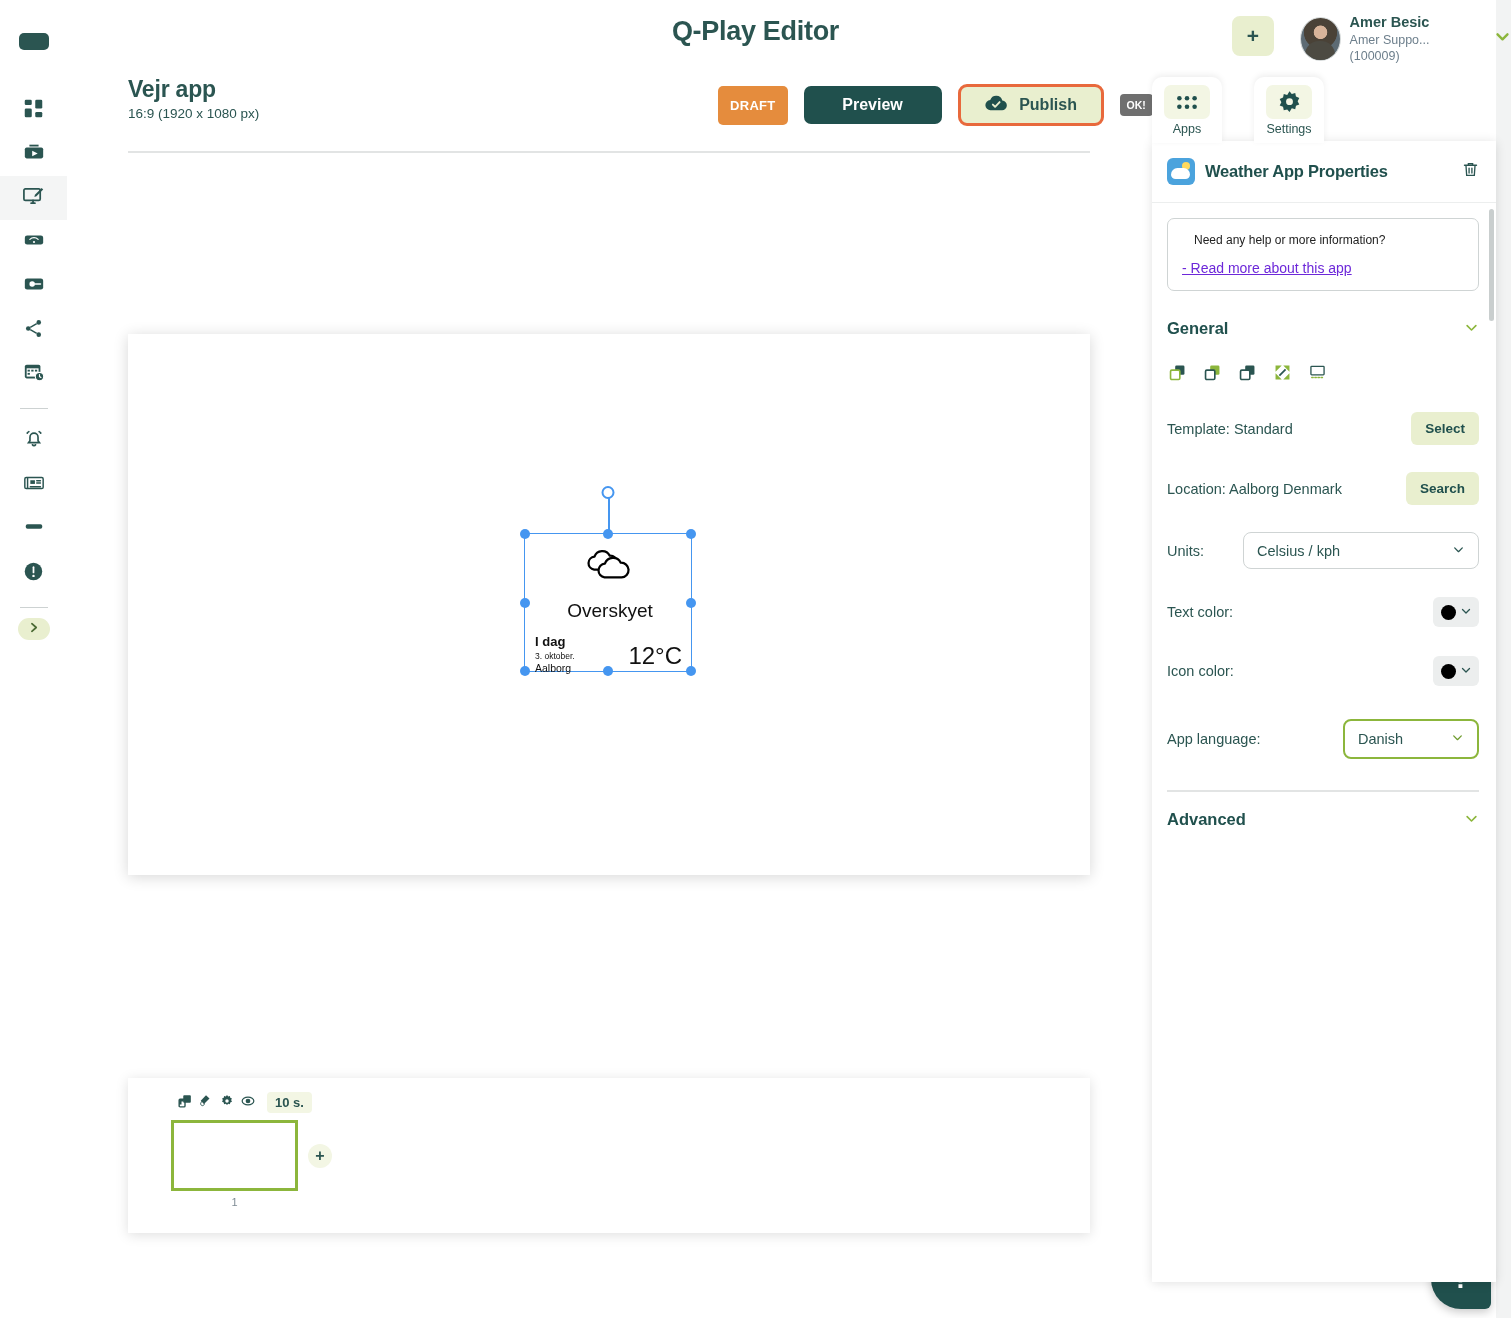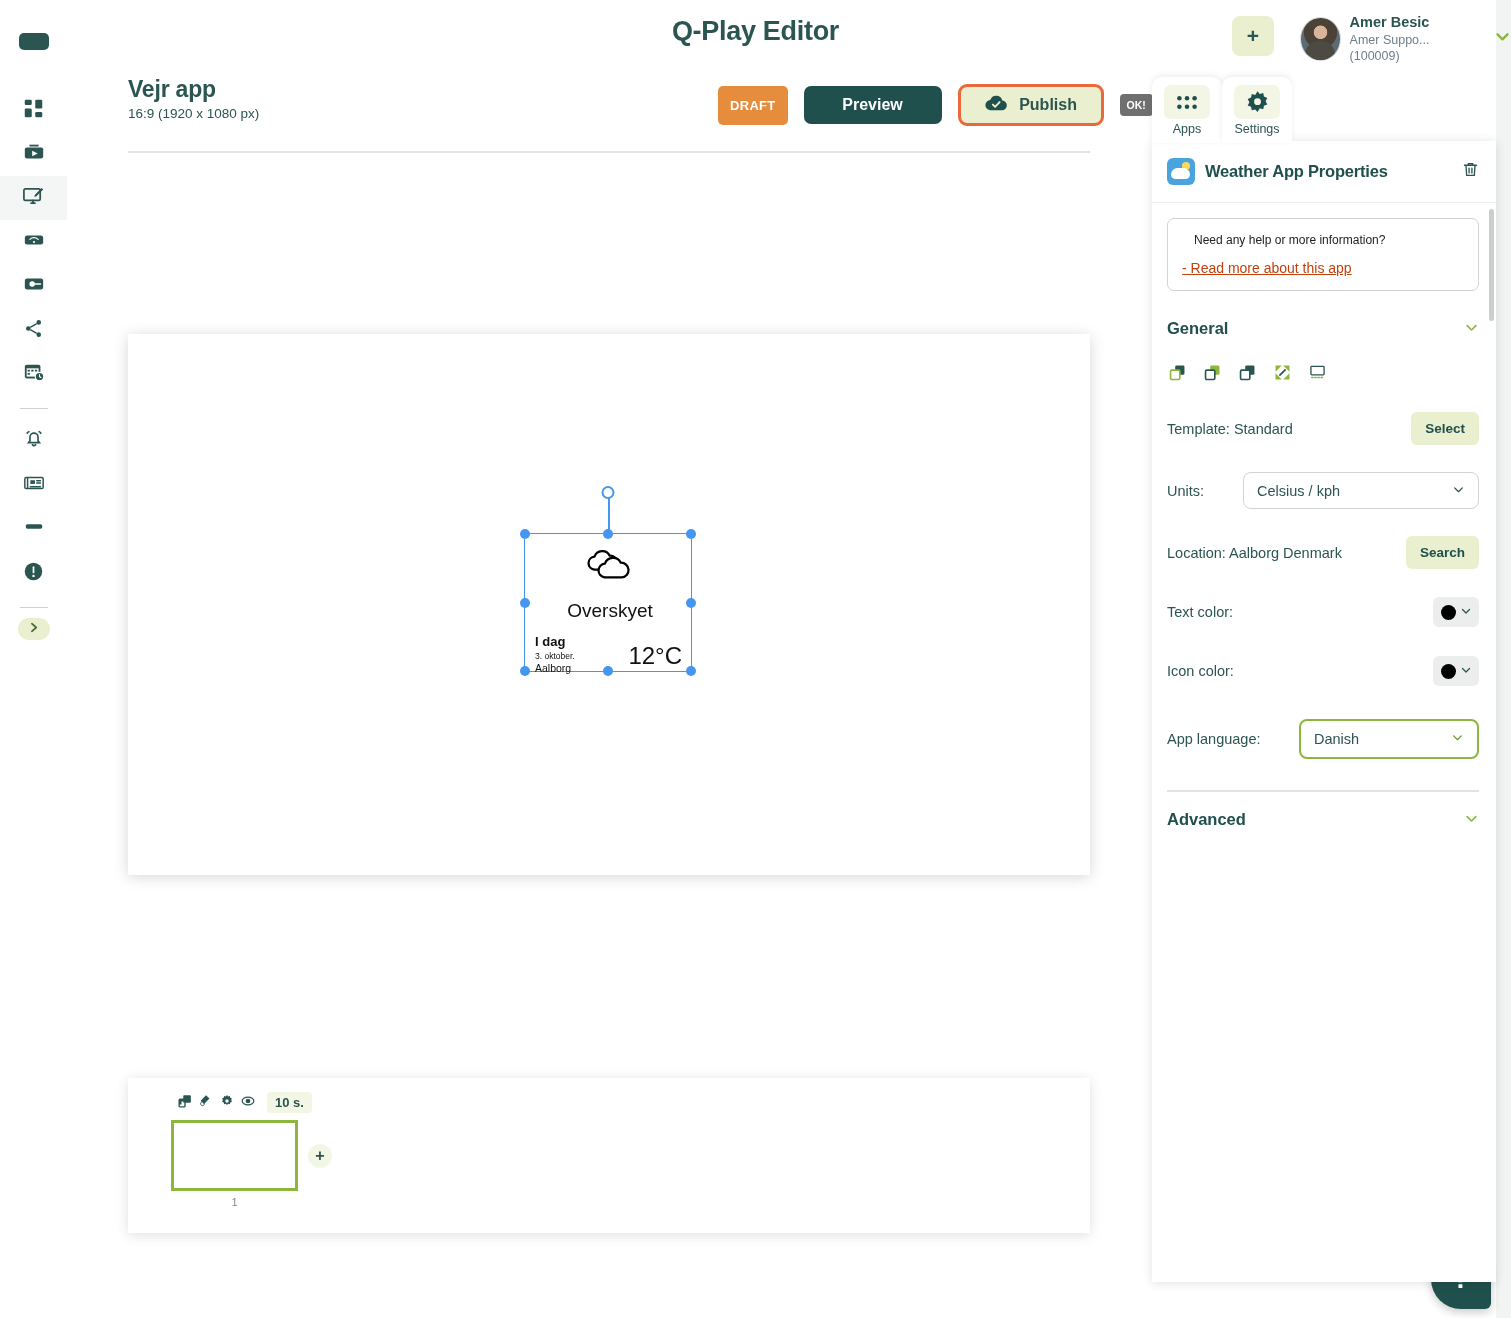--- a/index.html
+++ b/index.html
@@ -124,21 +124,21 @@
     background: #fff; border: 3px solid #8cb63c; cursor: pointer;
   }
   #slide-num { position: absolute; left: 43px; top: 118px; width: 127px; text-align: center; font-size: 11px; color: #7e8b94; }
   #slide-add {
     position: absolute; left: 180px; top: 66px; width: 24px; height: 24px; border-radius: 50%;
     background: #f3f6e4; display: flex; align-items: center; justify-content: center;
     color: #2b5551; font-size: 16px; font-weight: bold; cursor: pointer;
   }
 
   
-  #tabs { position: absolute; left: 1152px; top: 77px; display: flex; z-index: 3; }
+  #tabs { position: absolute; left: 1152px; top: 77px; display: flex; z-index: 3; gap: 32px; }
   .tab {
     width: 70px; padding: 8px 0 7px; border-radius: 10px 10px 0 0; background: #ffffff;
     display: flex; flex-direction: column; align-items: center; gap: 3px; cursor: pointer;
     box-shadow: 0 -2px 6px rgba(0,0,0,0.07);
   }
   .tab .tabico {
     width: 46px; height: 34px; border-radius: 7px; background: #f3f6e4;
     display: flex; align-items: center; justify-content: center; color: #20504d;
   }
   .tab .tablbl { font-size: 12.5px; color: #2b5551; }
@@ -155,21 +155,21 @@
     width: 28px; height: 27px; border-radius: 6px; background: #4ba3dd; position: relative; flex: 0 0 auto;
   }
   #wapp-icon::before { content:""; position:absolute; right:5px; top:4px; width:8px; height:8px; border-radius:50%; background:#ffd95e; }
   #wapp-icon::after { content:""; position:absolute; left:4px; bottom:6px; width:19px; height:11px; border-radius:7px 7px 5px 5px; background:#fff; }
   #panel-title { font-size: 16.5px; font-weight: bold; color: #20504d; flex: 1; letter-spacing: -0.2px; }
   #trash { color: #2b5551; cursor: pointer; }
 
   #panel-body { padding: 15px 17px 0 15px; position: relative; }
   #helpbox { border: 1px solid #cfd4d4; border-radius: 7px; padding: 14px 14px 13px; }
   #help-q { font-size: 12px; color: #222; margin-left: 12px; }
-  #help-link { display: inline-block; margin-top: 13px; font-size: 14px; color: #c2410c; text-decoration: underline; cursor: pointer; }
+  #help-link { display: inline-block; margin-top: 13px; font-size: 14px; color: #6d28d9; text-decoration: underline; cursor: pointer; }
 
   .sect-head { display: flex; align-items: center; justify-content: space-between; margin-top: 28px; }
   .sect-title { font-size: 16.5px; font-weight: bold; color: #20504d; }
   .sect-caret { color: #8cb63c; font-size: 15px; cursor: pointer; }
 
   #gen-icons { display: flex; gap: 18px; margin-top: 26px; padding-left: 2px; }
   .gico { cursor: pointer; }
 
   .row { display: flex; align-items: center; justify-content: space-between; margin-top: 27px; min-height: 32px; }
   .row-lbl { font-size: 14.5px; color: #2b5551; }
@@ -530,34 +530,34 @@
           </svg>
       </span>
     </div>
 
     <div class="row">
       <span class="row-lbl">Template: Standard</span>
       <button class="pill-btn">Select</button>
     </div>
 
     <div class="row">
+      <span class="row-lbl">Location: Aalborg Denmark</span>
+      <button class="pill-btn">Search</button>
+    </div>
+
+    <div class="row">
       <span class="row-lbl">Units:</span>
       <div class="selectbox">
         <span class="sv">Celsius / kph</span>
         <span class="sc">
           <svg width="13" height="13" viewBox="0 0 24 24" fill="none" stroke="currentColor" stroke-width="2.4" stroke-linecap="round" stroke-linejoin="round">
               <polyline points="5,9 12,16 19,9"></polyline>
             </svg>
         </span>
       </div>
-    </div>
-
-    <div class="row">
-      <span class="row-lbl">Location: Aalborg Denmark</span>
-      <button class="pill-btn">Search</button>
     </div>
 
     <div class="row">
       <span class="row-lbl">Text color:</span>
       <div class="colorbox">
         <span class="swatch"></span>
         <span class="sc">
           <svg width="12" height="12" viewBox="0 0 24 24" fill="none" stroke="currentColor" stroke-width="2.6" stroke-linecap="round" stroke-linejoin="round">
               <polyline points="5,9 12,16 19,9"></polyline>
             </svg>
@@ -572,21 +572,21 @@
         <span class="sc">
           <svg width="12" height="12" viewBox="0 0 24 24" fill="none" stroke="currentColor" stroke-width="2.6" stroke-linecap="round" stroke-linejoin="round">
               <polyline points="5,9 12,16 19,9"></polyline>
             </svg>
         </span>
       </div>
     </div>
 
     <div class="row" style="margin-top:32px">
       <span class="row-lbl">App language:</span>
-      <div class="selectbox hl" style="width:180px;height:40px">
+      <div class="selectbox hl" style="width:136px;height:40px">
         <span class="sv">Danish</span>
         <span class="sc">
           <svg width="13" height="13" viewBox="0 0 24 24" fill="none" stroke="currentColor" stroke-width="2.4" stroke-linecap="round" stroke-linejoin="round">
               <polyline points="5,9 12,16 19,9"></polyline>
             </svg>
         </span>
       </div>
     </div>
 
     <div id="adv-rule"></div>

